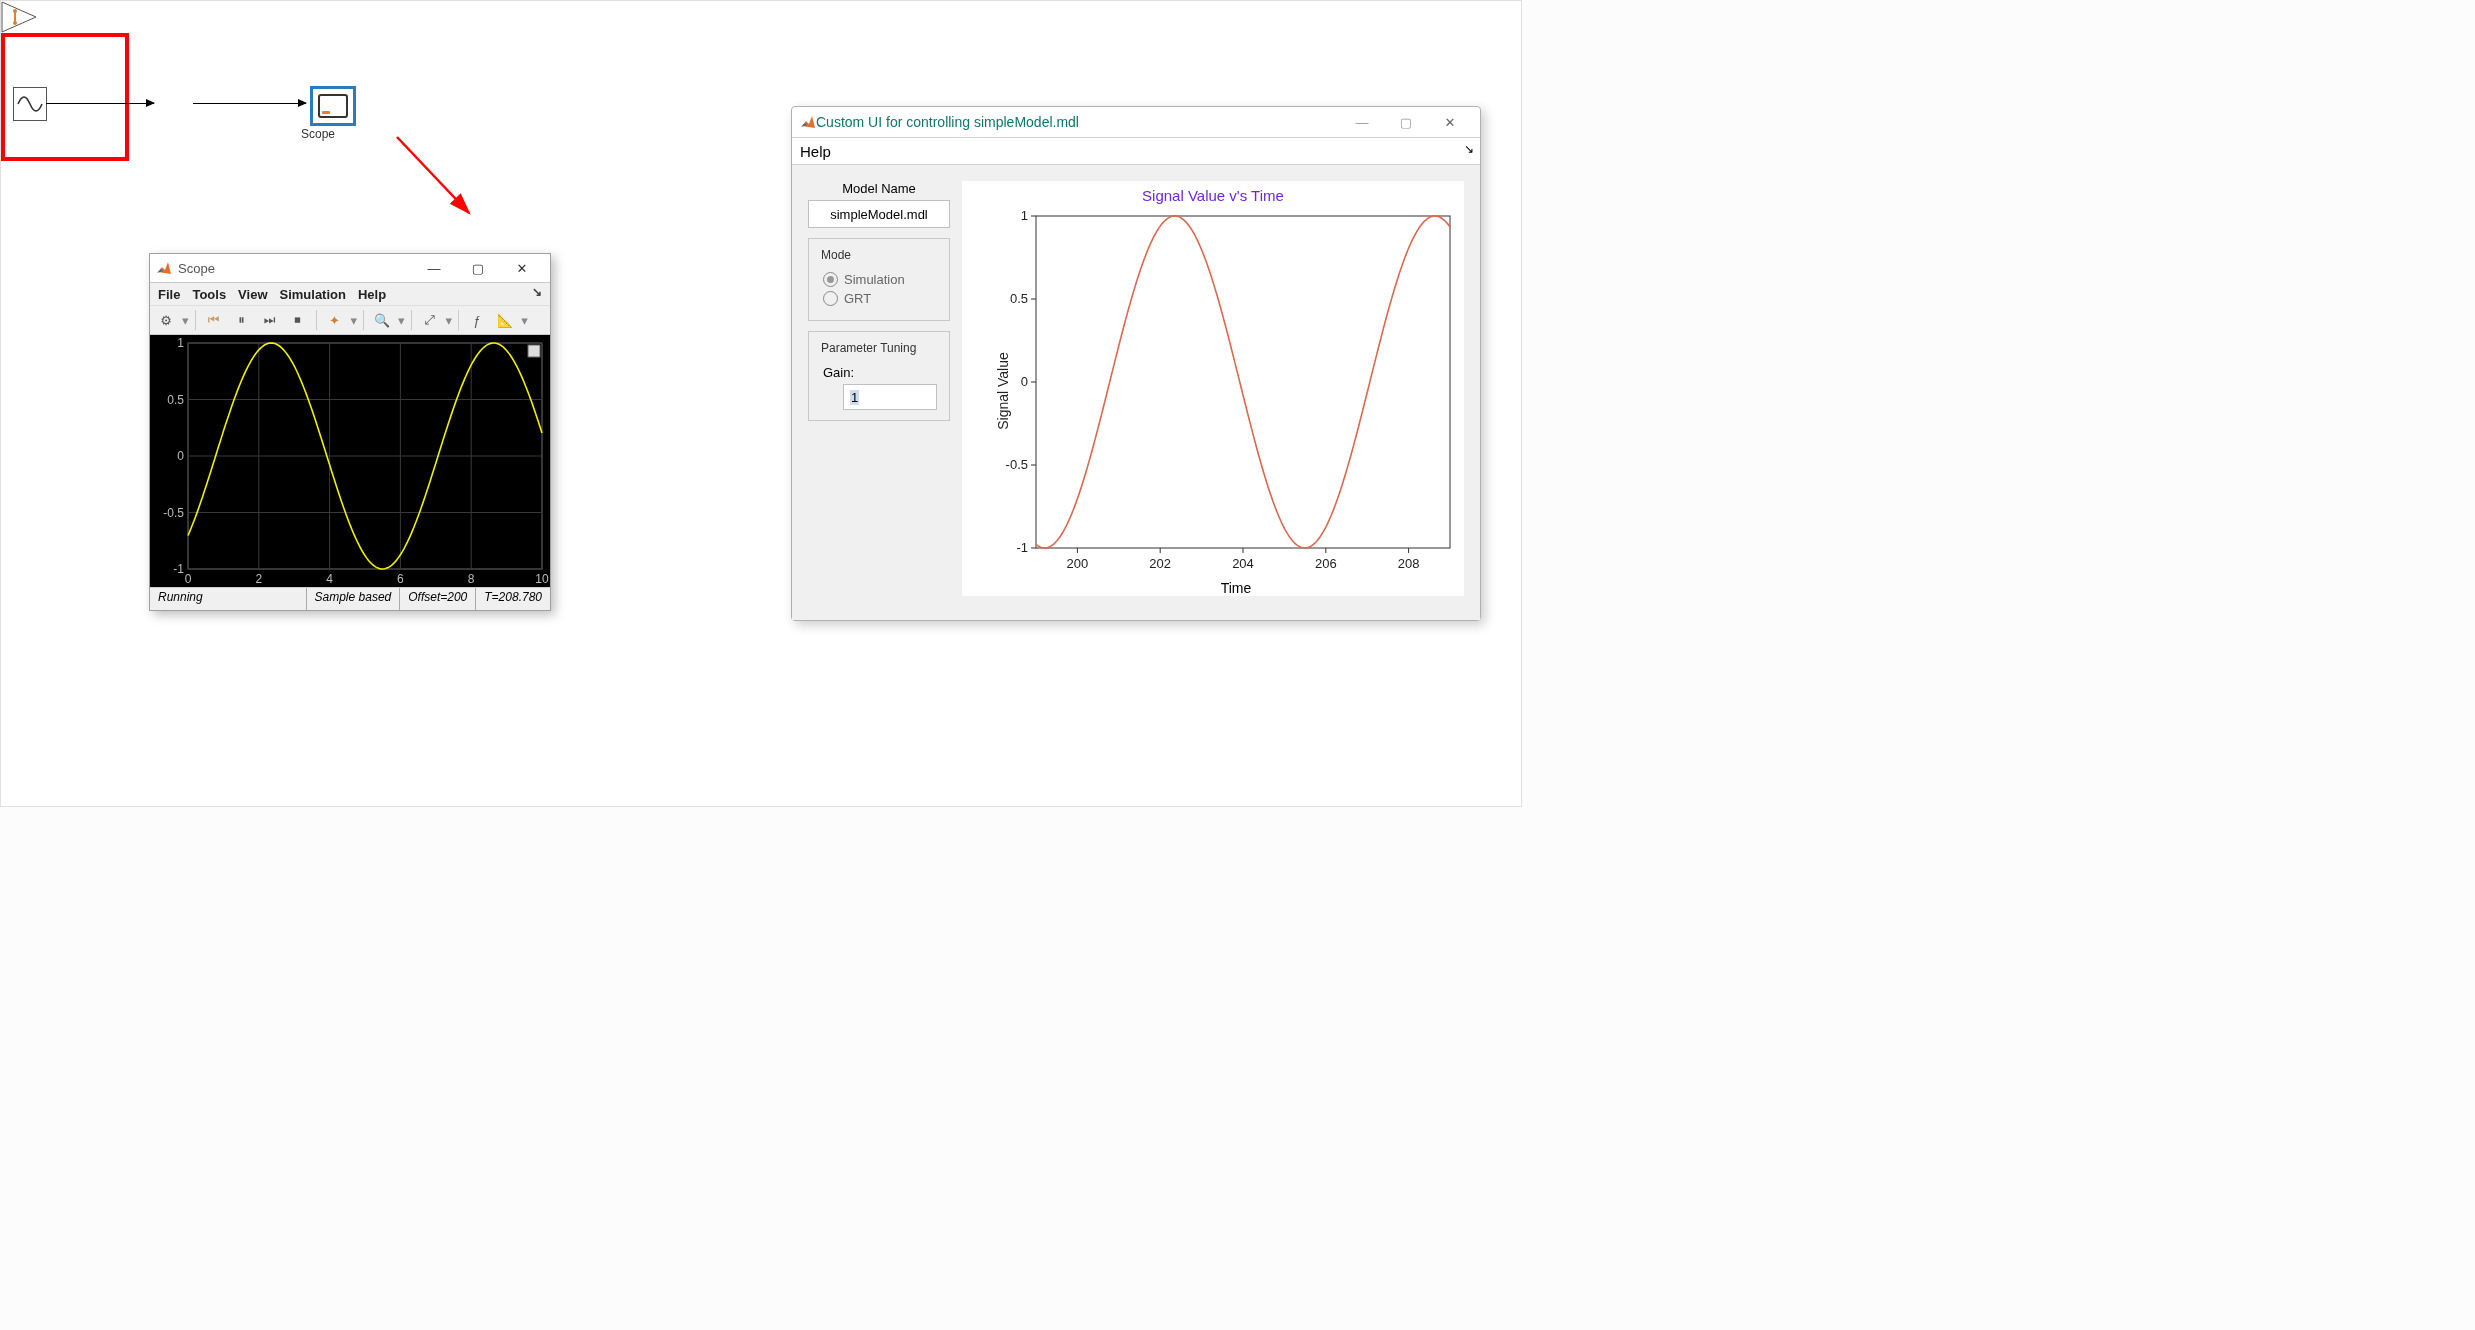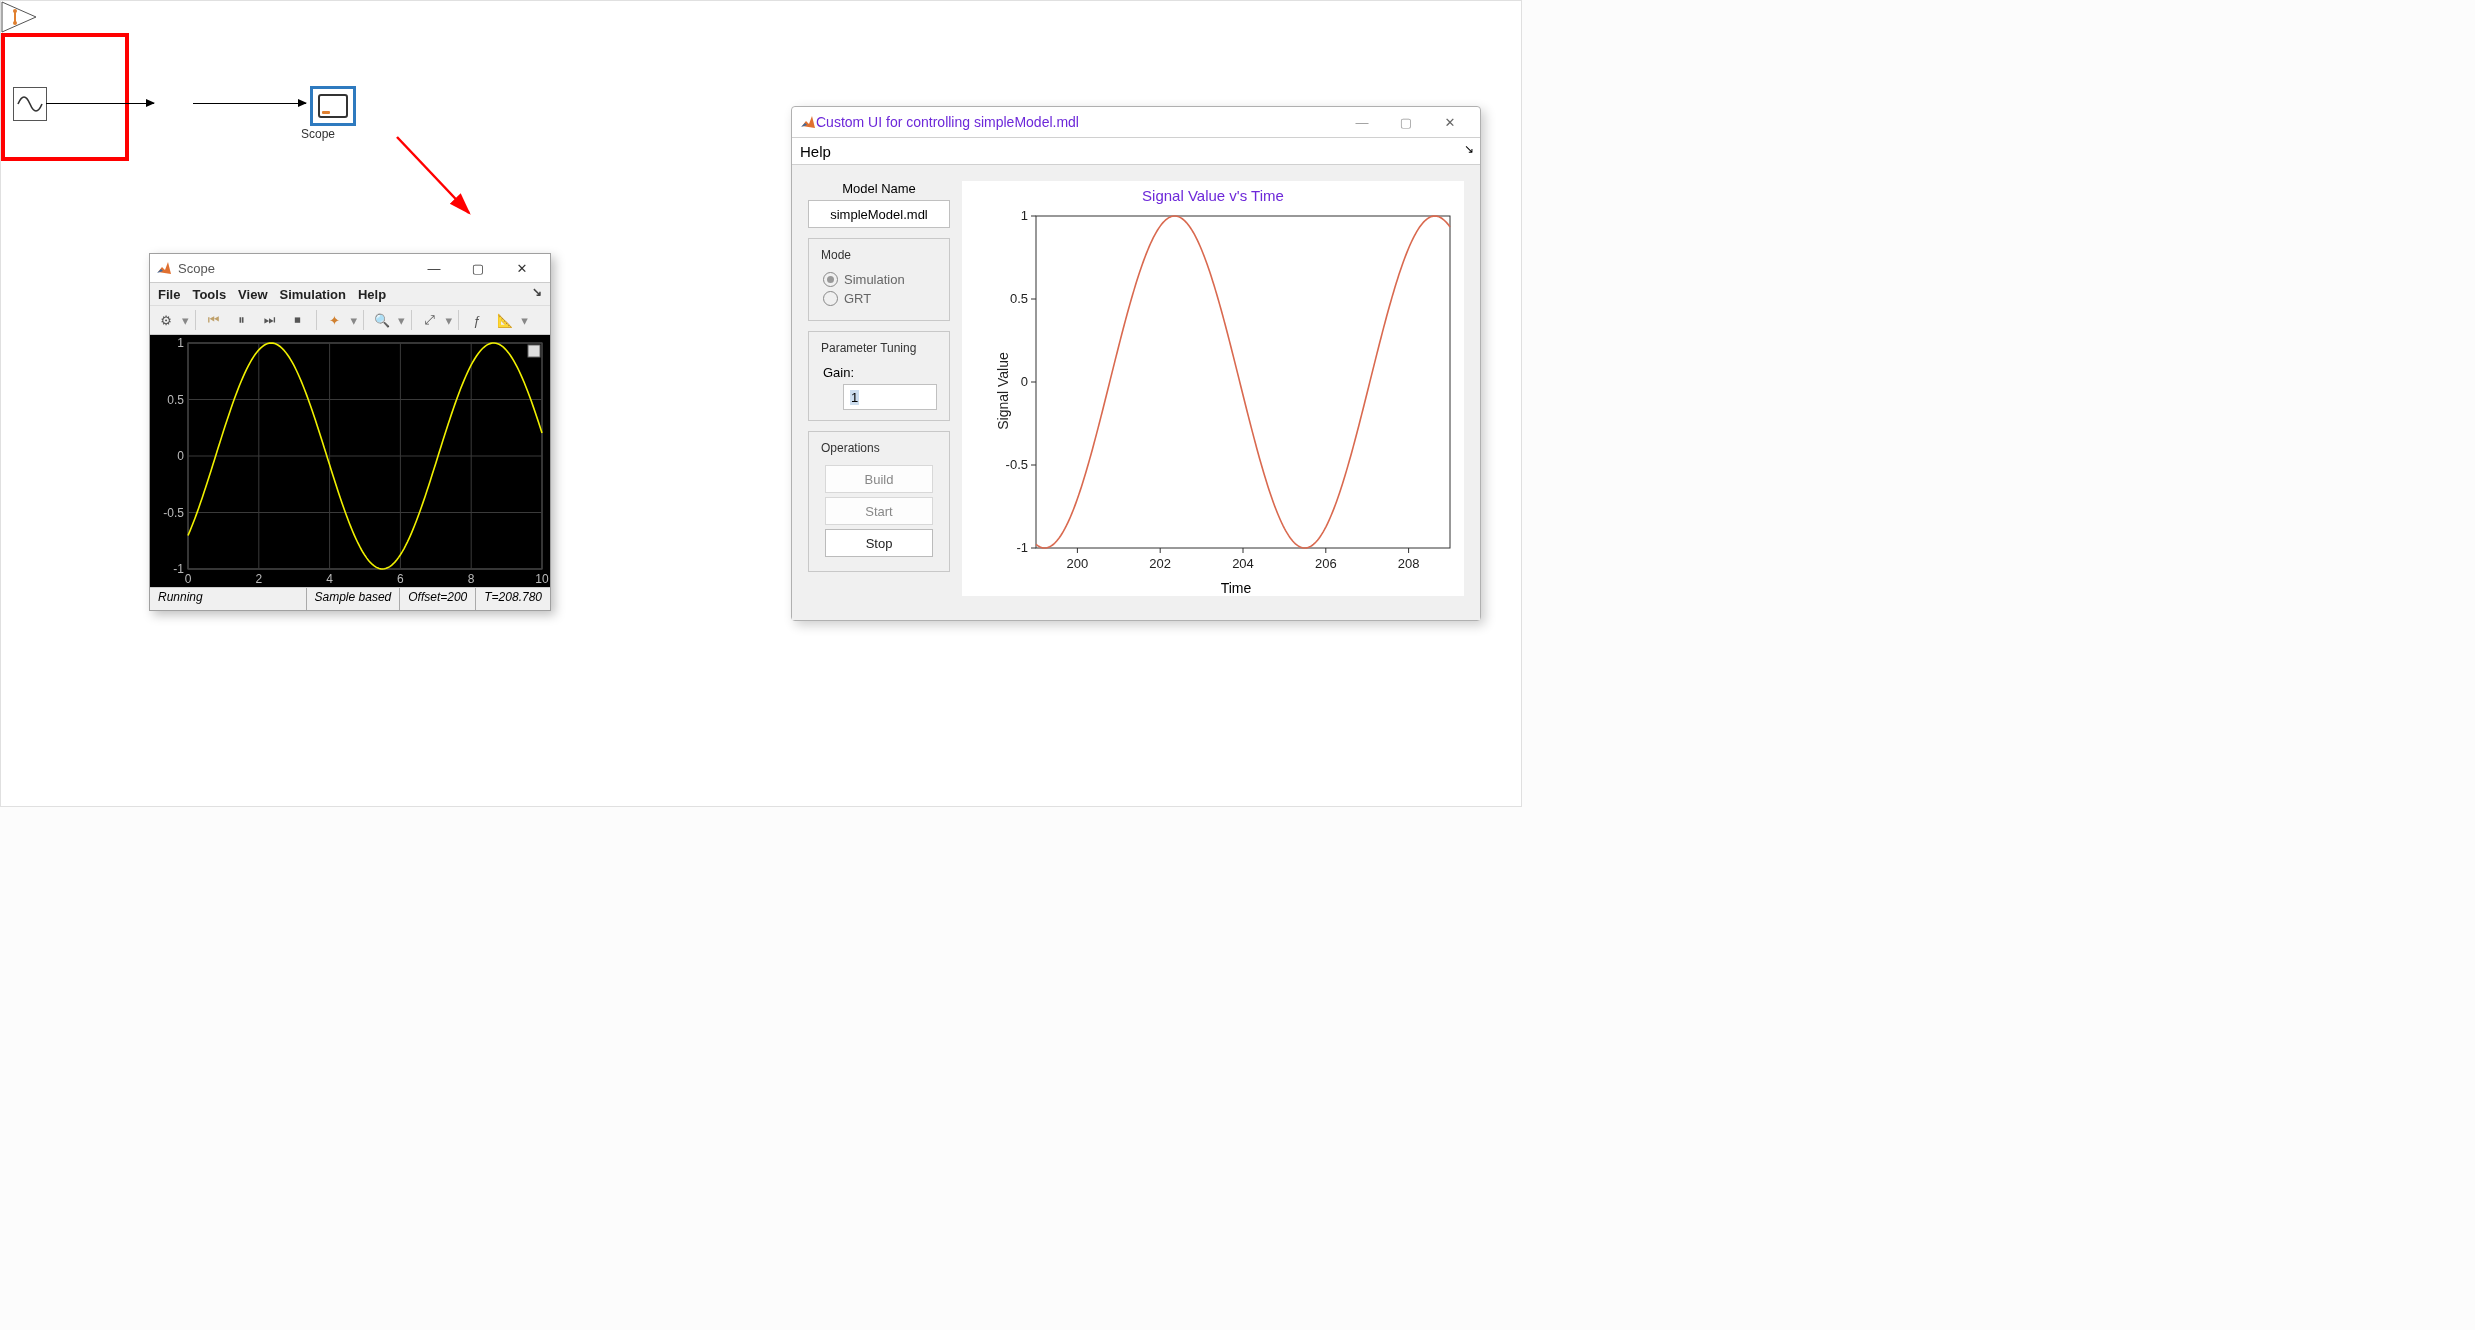--- a/index.html
+++ b/index.html
@@ -129,21 +129,21 @@
   border:1px solid #b0b0b0;
   box-shadow: 4px 4px 12px rgba(0,0,0,0.2);
   border-radius:4px;
 }
 .custom-titlebar{
   height:30px; background:#fff;
   display:flex; align-items:center; padding:0 8px;
   border-bottom:1px solid #d0d0d0;
   border-radius:4px 4px 0 0;
 }
-.custom-titlebar .title { flex:1; color:#6d28d9; font-size:14px; }
+.custom-titlebar .title { flex:1; color:#0f766e; font-size:14px; }
 .help-bar {
   height:26px; background:#fff; border-bottom:1px solid #d0d0d0;
   display:flex; align-items:center; padding:0 8px; font-size:15px; position:relative;
 }
 .help-bar .popout{ position:absolute; right:6px; top:4px; font-size:12px;}
 .custom-body {
   display:flex; padding:16px 16px 24px 16px; gap:12px;
   background:#f0f0f0;
 }
 .left-col { width:160px; display:flex; flex-direction:column; gap:10px;}
@@ -341,32 +341,20 @@
           <div style="margin:4px 0 4px 6px; display:flex; align-items:center;">
             <span>Gain:</span>
           </div>
           <div style="margin-left:18px;">
             <div class="gain-input">
               <span class="sel">1</span>
             </div>
           </div>
         </div>
 
-        <div class="fieldset">
-          <div class="legend">Operations</div>
-          <div class="op-btn">
-              <span>Build</span>
-            </div>
-          <div class="op-btn">
-              <span>Start</span>
-            </div>
-          <div class="op-btn enabled">
-              <span>Stop</span>
-            </div>
-        </div>
       </div>
 
       <div class="plot-area">
         <div class="plot-title">Signal Value v's Time</div>
         <div style="position:relative; height:370px;">
           <div class="axis-label-y">Signal Value</div>
           <svg id="custom-svg" width="480" height="370" style="margin-left:22px">
               <rect x="52" y="10" width="414" height="332" fill="#fff" stroke="#333" stroke-width="1"></rect>
               <line x1="47" y1="10" x2="52" y2="10" stroke="#333"></line>
               <text x="44" y="14" text-anchor="end" fill="#222" font-size="13">1</text>

